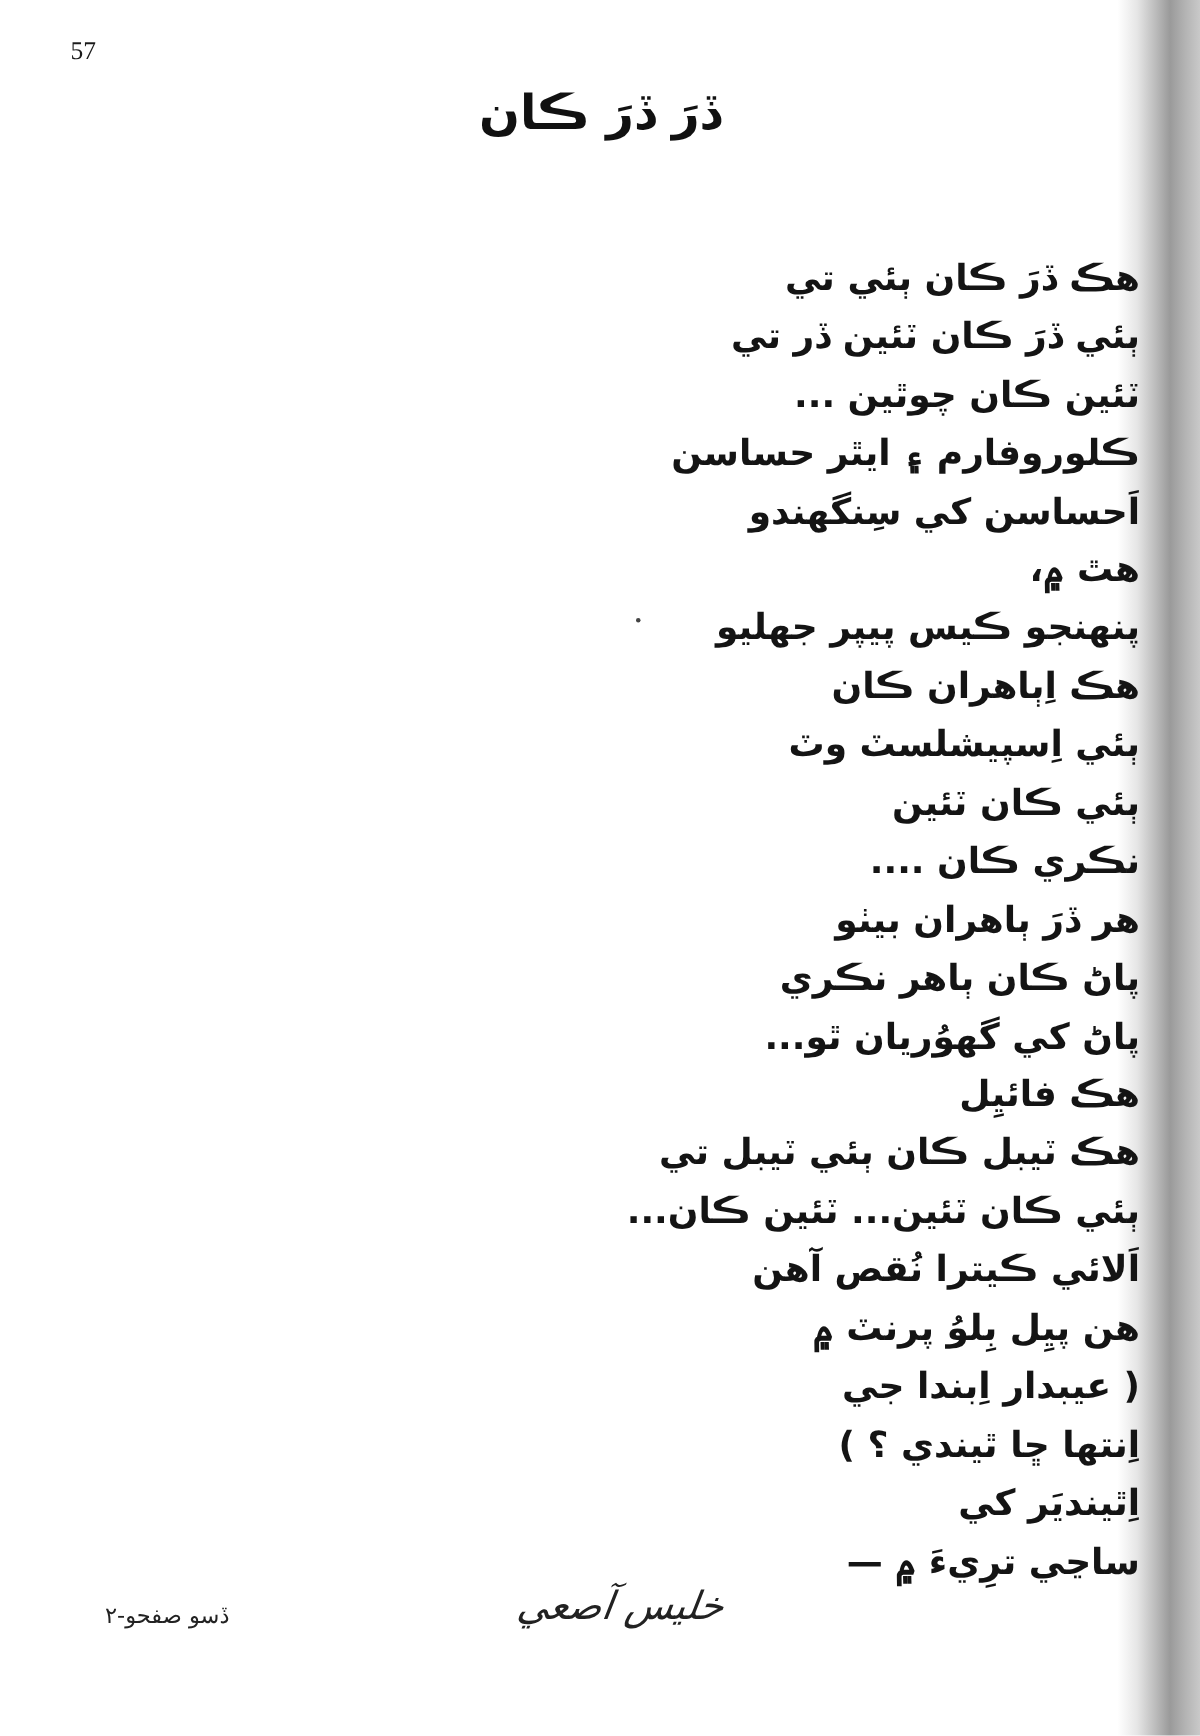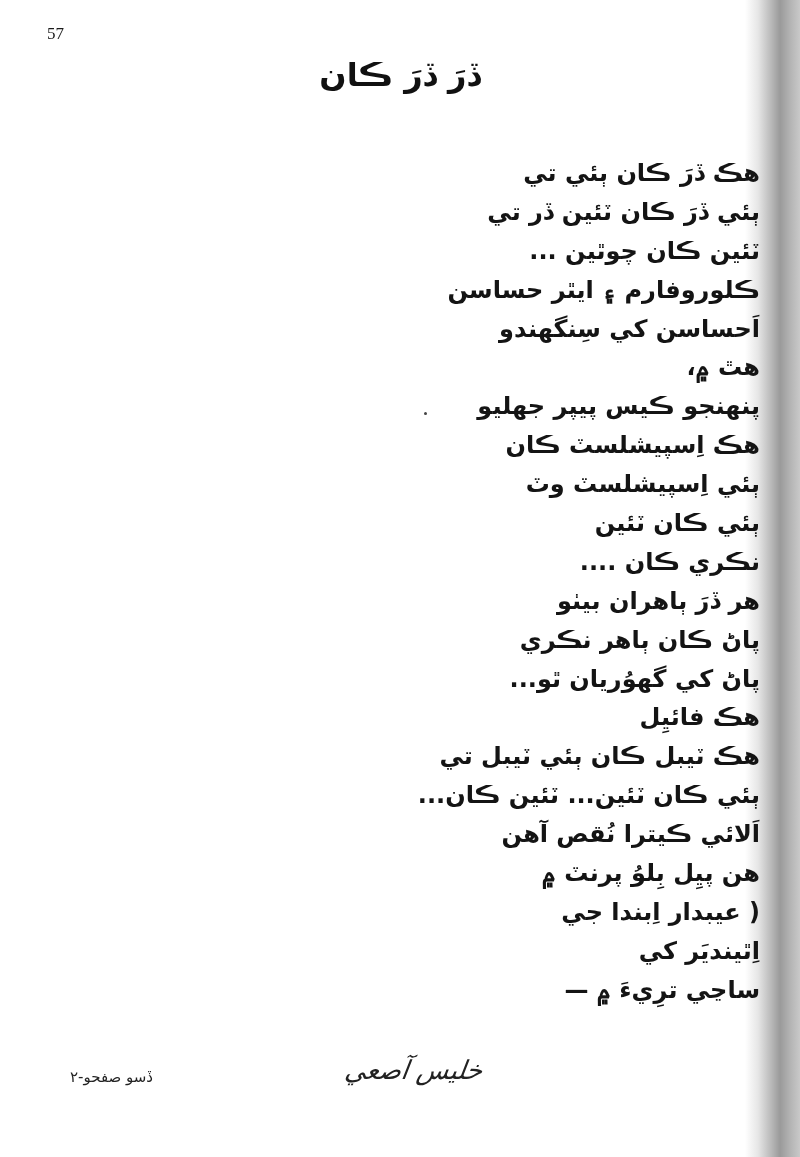--- a/index.html
+++ b/index.html
@@ -40,21 +40,21 @@
       text-align: center;
       direction: rtl;
       font-family: "DejaVu Sans", sans-serif;
       font-weight: bold;
       font-size: 32px;
       color: #111;
     }
     .poem {
       position: absolute;
       right: 40px;
-      top: 154px;
+      top: 166px;
       width: 600px;
       direction: rtl;
       text-align: right;
       margin: 0;
       padding: 0;
       list-style: none;
     }
     .poem li {
       height: 38.9px;
       line-height: 38.9px;
@@ -104,33 +104,34 @@
   <div class="title">ڏرَ ڏرَ ڪان</div>
 
   <ul class="poem">
     <li>هڪ ڏرَ ڪان ٻئي تي</li>
     <li>ٻئي ڏرَ ڪان ٽئين ڏر تي</li>
     <li>ٽئين ڪان چوٿين ...</li>
     <li>ڪلوروفارم ۽ ايٿر حساسن</li>
     <li>اَحساسن کي سِنگهندو</li>
     <li>هٿ ۾،</li>
     <li>پنهنجو ڪيس پيپر جهليو</li>
-    <li>هڪ اِسپيشلسٽ ڪان</li>
+    <li>هڪ اِٻاهران ڪان</li>
     <li>ٻئي اِسپيشلسٽ وٽ</li>
     <li>ٻئي ڪان ٽئين</li>
     <li>نڪري ڪان ....</li>
     <li>هر ڏرَ ٻاهران بيٺو</li>
     <li>پاڻ ڪان ٻاهر نڪري</li>
     <li>پاڻ کي گهوُريان ٿو...</li>
     <li>هڪ فائيِل</li>
     <li>هڪ ٽيبل ڪان ٻئي ٽيبل تي</li>
     <li>ٻئي ڪان ٽئين... ٽئين ڪان...</li>
     <li>اَلائي ڪيترا نُقص آهن</li>
     <li>هن پيِل بِلوُ پرنٽ ۾</li>
     <li>( عيبدار اِبندا جي</li>
+    <li>اِنتها ڇا ٿيندي ؟ )</li>
     <li>اِٿينديَر کي</li>
     <li>ساڃي ترِيءَ ۾ —</li>
   </ul>
 
   <div class="stray-dot"></div>
 
   <div class="signature">خلیس آصعي</div>
 
   <div class="footer-note">ڏسو صفحو-٢</div>
 

